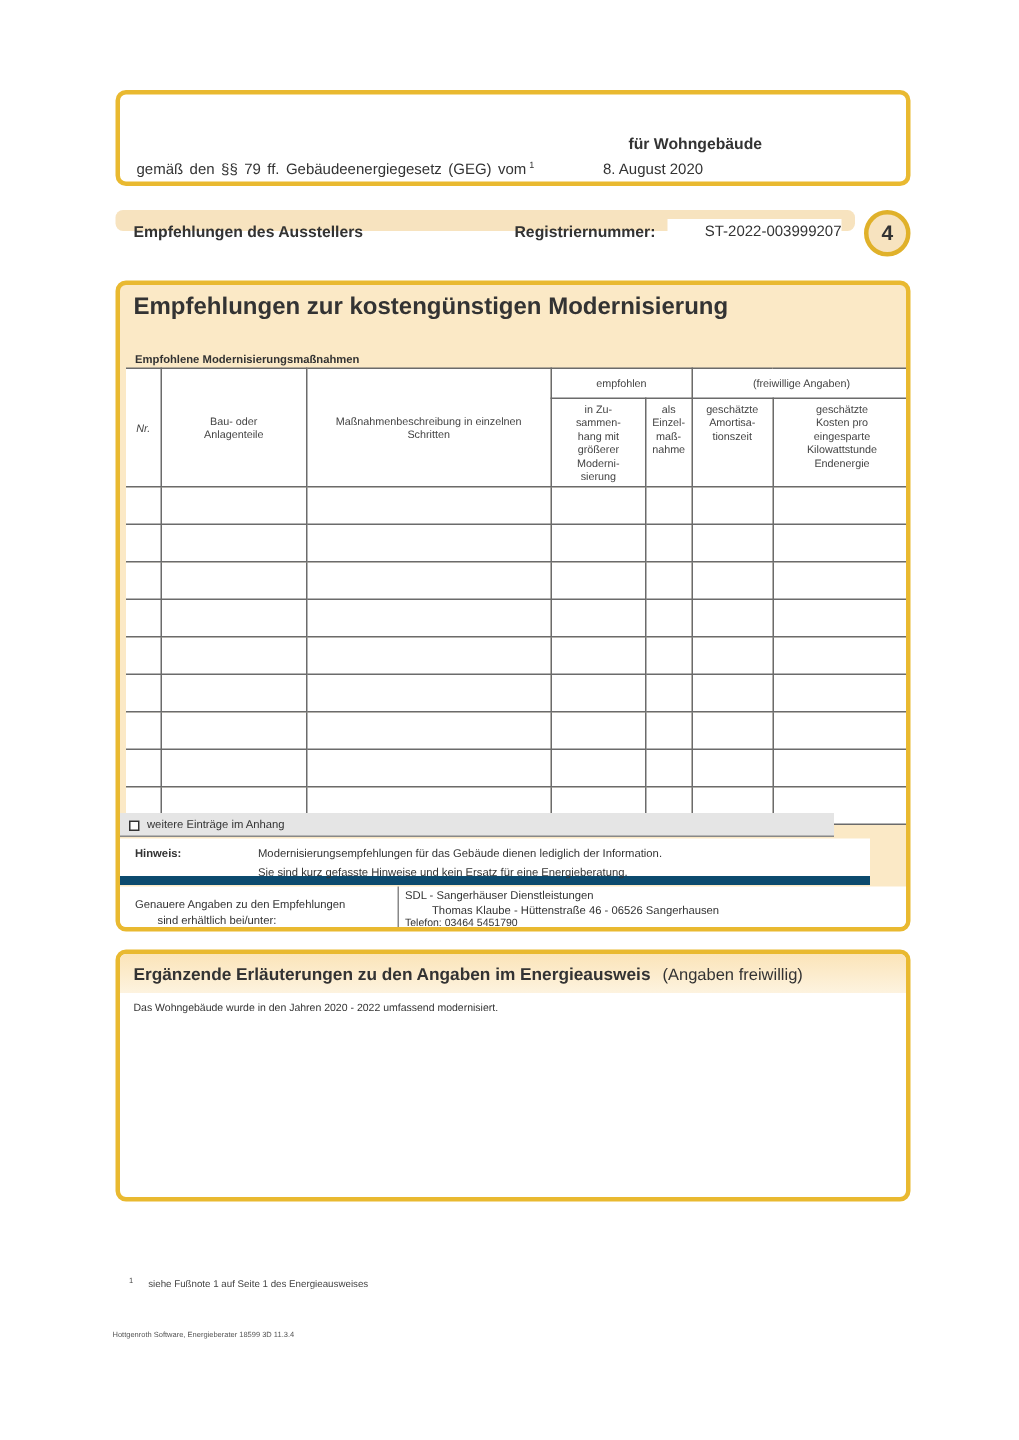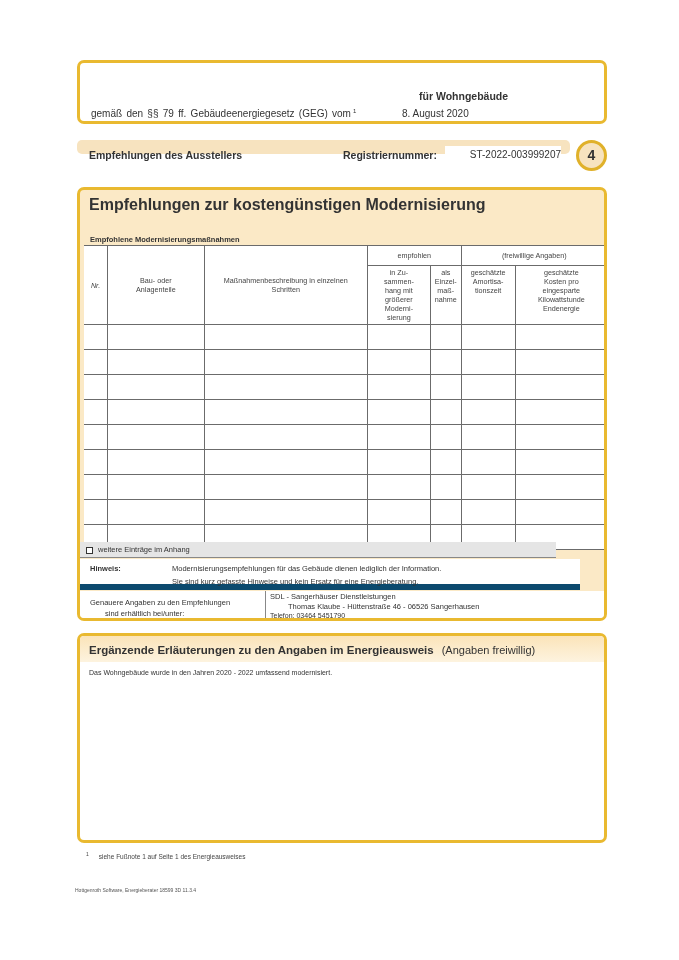--- a/index.html
+++ b/index.html
@@ -53,21 +53,21 @@
   #s1 .hint .v2 { position: absolute; left: 64px; top: 18px; padding-left: 28px; }
   #s1 .contact { position: absolute; left: 0; top: 401px; width: 524px; height: 30px; background: #fff; font-size: 7.5px; color: #333; }
   #s1 .contact .k1 { position: absolute; left: 10px; top: 7px; }
   #s1 .contact .k2 { position: absolute; left: 25px; top: 18px; }
   #s1 .contact .div { position: absolute; left: 185px; top: 0; width: 1px; height: 30px; background: #888; }
   #s1 .contact .v1 { position: absolute; left: 190px; top: 1px; }
   #s1 .contact .v2 { position: absolute; left: 190px; top: 11px; margin-left: 18px; }
   #s1 .contact .v3 { position: absolute; left: 190px; top: 21px; font-size: 7px; }
 
   
-  #s2 { left: 77px; top: 633px; width: 530px; height: 210px; overflow: hidden; }
+  #s2 { left: 77px; top: 633px; width: 530px; height: 168px; overflow: hidden; }
   #s2 .head { position: absolute; left: 0; top: 0; width: 524px; height: 26px; background: linear-gradient(#fbe4b9, #fdf3df); }
   #s2 .s-title { position: absolute; left: 9px; top: 8px; font-size: 11.5px; font-weight: bold; color: #333; }
   #s2 .s-note { font-weight: normal; margin-left: 8px; font-size: 11px; }
   #s2 .body { position: absolute; left: 9px; top: 33px; font-size: 7px; color: #333; }
 
   #footnote { position: absolute; left: 86px; top: 851px; font-size: 6.5px; color: #444; }
   #footnote sup { font-size: 5px; margin-right: 10px; }
   #software { position: absolute; left: 75px; top: 887px; font-size: 5px; color: #555; }
 </style>
 </head>

